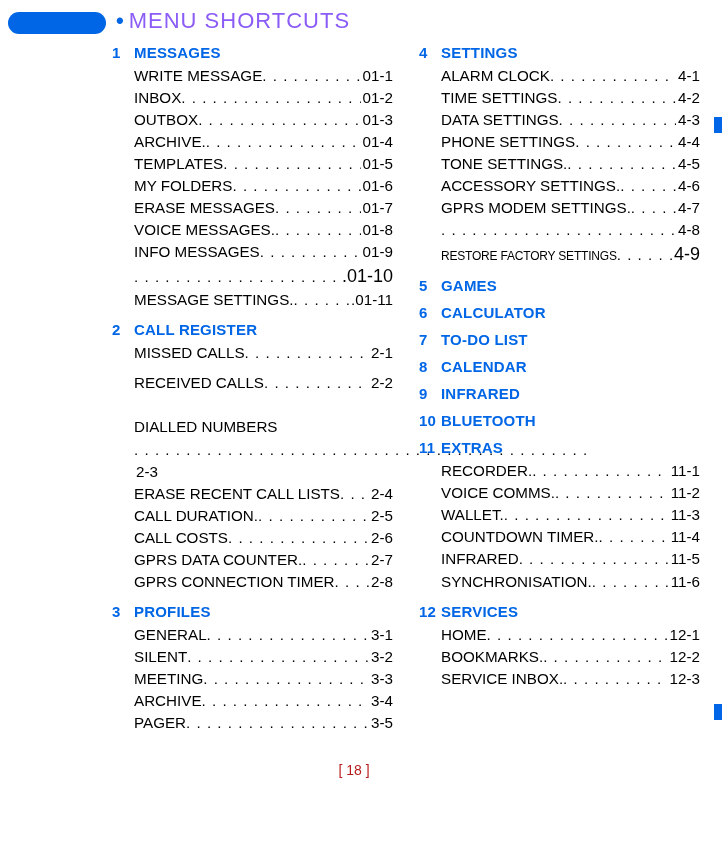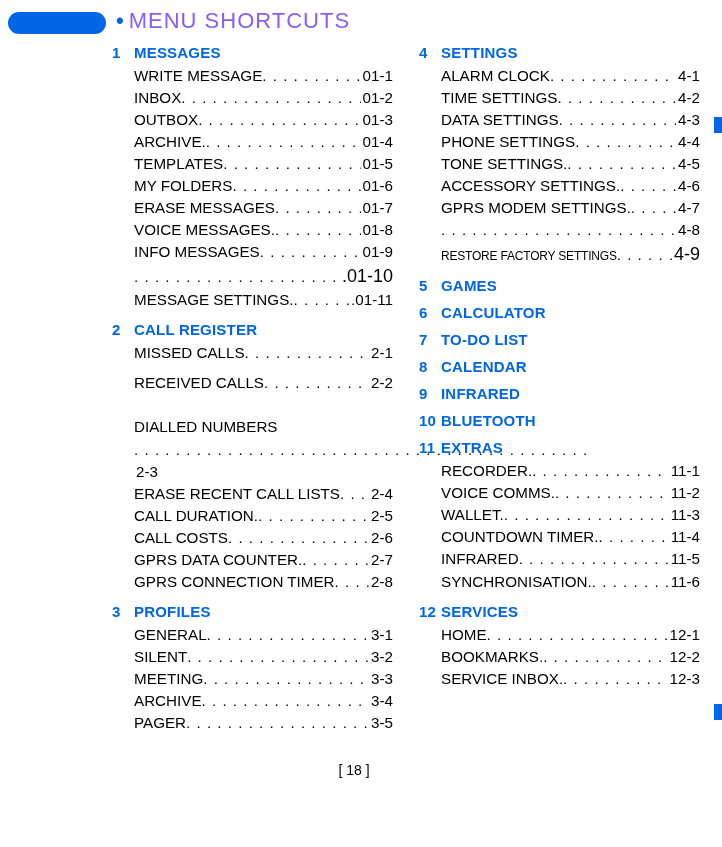--- a/index.html
+++ b/index.html
@@ -18,21 +18,21 @@
   .row{display:flex;align-items:baseline;white-space:nowrap}
   .row .lbl{flex:none}
   .row .dots{flex:1;overflow:hidden;letter-spacing:1px}
   .row .dots::before{content:" . . . . . . . . . . . . . . . . . . . . . . . . . . . . . . . . . . . . . . . . . . . .";}
   .row .code{flex:none;padding-left:2px}
   .small .lbl{font-size:12px;letter-spacing:-.2px}
   .small .code{font-size:18px}
   .margintab{position:absolute;right:0;background:#0066e6}
   .tab1{top:117px;width:8px;height:16px}
   .tab2{top:704px;width:8px;height:16px}
-  .pagenum{color:#000000;text-align:center;font-size:14px;font-weight:500;margin:18px 0 8px 0}
+  .pagenum{color:#b91c1c;text-align:center;font-size:14px;font-weight:500;margin:18px 0 8px 0}
 </style>
 </head>
 <body>
 
 <div class="page">
   <div class="header">
     <div class="pill"></div>
     <span class="bullet">•</span>
     <span class="title">MENU SHORTCUTS</span>
   </div>

